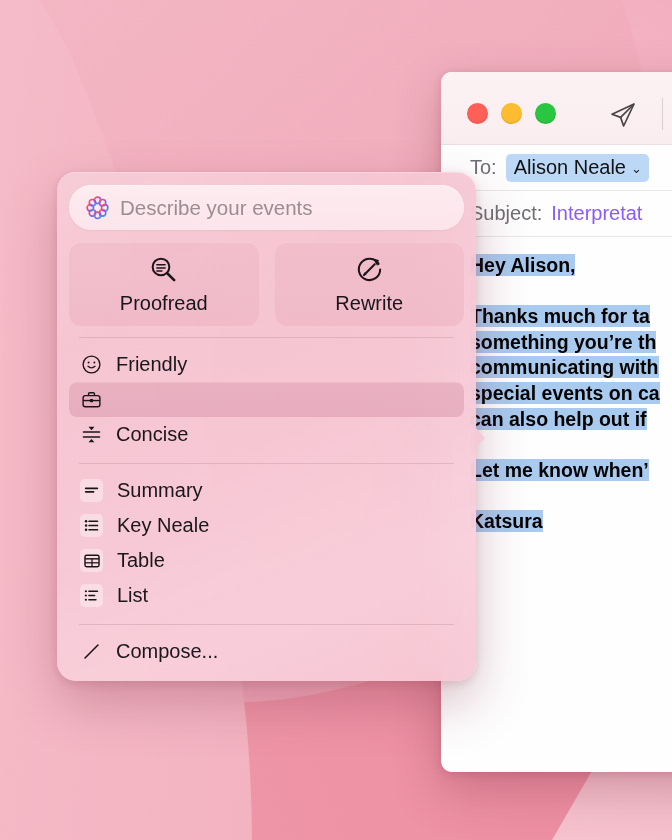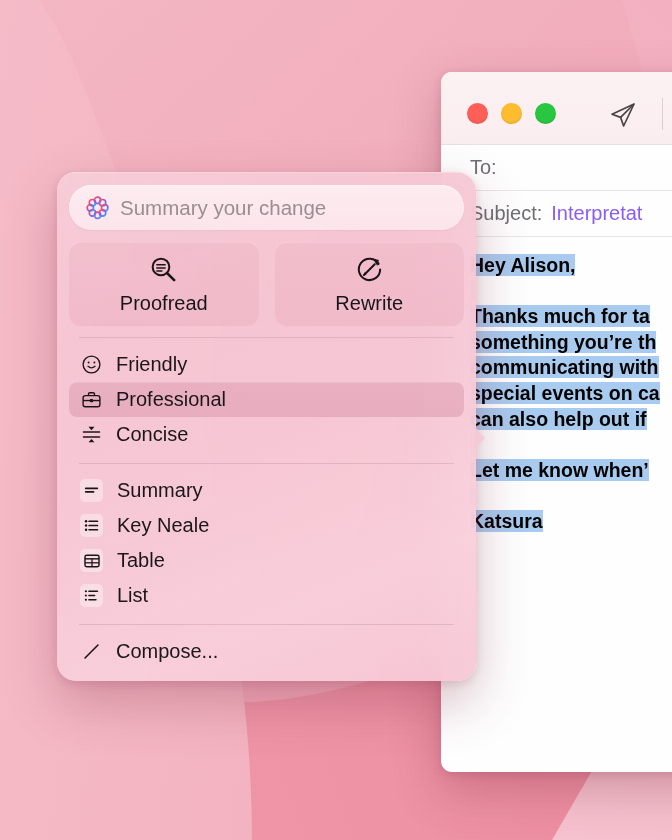--- a/index.html
+++ b/index.html
@@ -315,20 +315,24 @@
           <path d="M26 4 L4 14.2 L12.6 17.4 L15.6 26 Z" fill="none" stroke="#4a4447" stroke-width="1.7" stroke-linejoin="round"></path>
           <path d="M26 4 L12.6 17.4" fill="none" stroke="#4a4447" stroke-width="1.7" stroke-linejoin="round"></path>
         </svg>
       </div>
       <div class="tb-divider"></div>
     </div>
 
     <div class="mail-fields">
       <div class="field-row">
         <span class="field-label">To:</span>
+        <span class="recip-token">
+          <span>Alison Neale</span>
+          <span class="chev">⌄</span>
+        </span>
       </div>
       <div class="field-row">
         <span class="field-label">Subject:</span>
         <span class="subject-text">Interpretat</span>
       </div>
     </div>
 
     <div class="mail-body">
       <div class="bodyline"><span class="sel">Hey Alison,</span></div>
       <div class="bodyline blank"><span class="sel">&nbsp;</span></div>
@@ -362,21 +366,21 @@
           <circle cx="20" cy="8.5" r="5.1"></circle>
           <circle cx="28.1" cy="12.3" r="5.1"></circle>
           <circle cx="31.5" cy="20.5" r="5.1"></circle>
           <circle cx="28.1" cy="28.7" r="5.1"></circle>
           <circle cx="20" cy="32.4" r="5.1"></circle>
           <circle cx="11.9" cy="28.7" r="5.1"></circle>
           <circle cx="8.5" cy="20.5" r="5.1"></circle>
           <circle cx="11.9" cy="12.3" r="5.1"></circle>
         </g>
       </svg>
-      <span class="search-placeholder">Summary your change</span>
+      <span class="search-placeholder">Describe your events</span>
     </div>
 
     <div class="action-row">
 
       <div class="action-btn">
         <svg width="31" height="31" viewBox="0 0 32 32">
           <circle cx="13.4" cy="13.4" r="8.6" fill="none" stroke="#1a1418" stroke-width="2.1"></circle>
           <line x1="19.6" y1="19.6" x2="27" y2="27" stroke="#1a1418" stroke-width="2.6" stroke-linecap="round"></line>
           <line x1="9.2" y1="11.1" x2="17.6" y2="11.1" stroke="#1a1418" stroke-width="1.7" stroke-linecap="round"></line>
           <line x1="9.2" y1="14.4" x2="17.6" y2="14.4" stroke="#1a1418" stroke-width="1.7" stroke-linecap="round"></line>
@@ -412,21 +416,20 @@
 
     <div class="menu-item selected">
       <span class="mi-icon">
         <svg width="21" height="21" viewBox="0 0 24 24">
           <rect x="2.4" y="7.6" width="19.2" height="12.6" rx="2.6" fill="none" stroke="#1a1418" stroke-width="1.6"></rect>
           <path d="M8.6 7.6 V5.7 a1.5 1.5 0 0 1 1.5-1.5 h3.8 a1.5 1.5 0 0 1 1.5 1.5 V7.6" fill="none" stroke="#1a1418" stroke-width="1.6"></path>
           <line x1="2.4" y1="13.2" x2="21.6" y2="13.2" stroke="#1a1418" stroke-width="1.6"></line>
           <rect x="10.2" y="11.5" width="3.6" height="3.5" rx="0.8" fill="#1a1418"></rect>
         </svg>
       </span>
-      <span class="menu-label">Professional</span>
     </div>
 
     <div class="menu-item">
       <span class="mi-icon">
         <svg width="21" height="21" viewBox="0 0 24 24">
           <line x1="2.8" y1="9.1" x2="21.2" y2="9.1" stroke="#1a1418" stroke-width="1.7" stroke-linecap="round"></line>
           <line x1="2.8" y1="14.9" x2="21.2" y2="14.9" stroke="#1a1418" stroke-width="1.7" stroke-linecap="round"></line>
           <path d="M8.6 3.1 L12 7.0 L15.4 3.1 Z" fill="#1a1418"></path>
           <path d="M8.6 20.9 L12 17.0 L15.4 20.9 Z" fill="#1a1418"></path>
         </svg>

